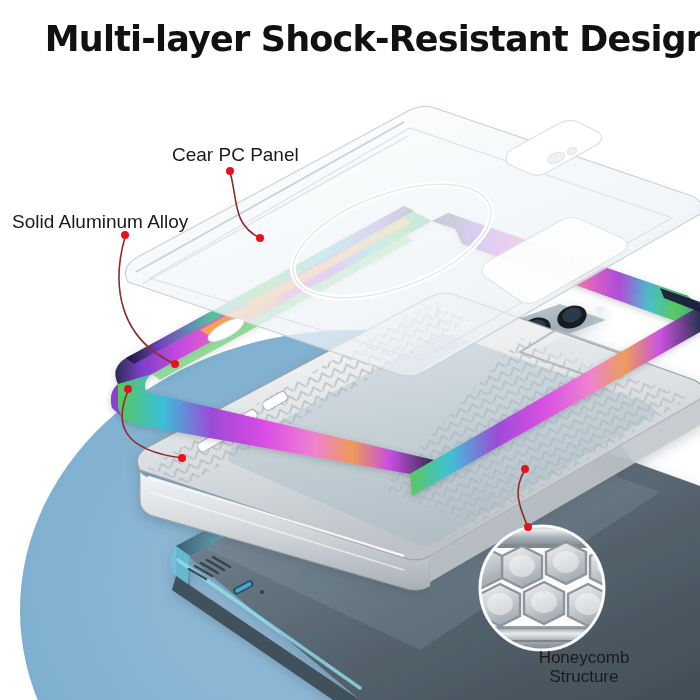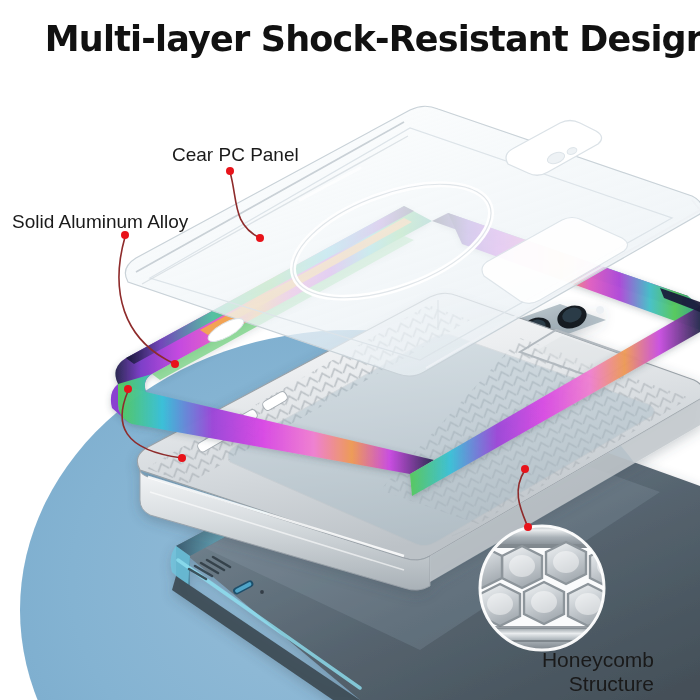--- a/index.html
+++ b/index.html
@@ -46,22 +46,22 @@
     font-family: "Liberation Sans", sans-serif;
     font-size: 19px;
     font-weight: 400;
     color: #1a1a1a;
     line-height: 1.12;
     white-space: pre-line;
   }
   #label-pc      { left: 172px; top: 144px; }
   #label-alu     { left: 12px;  top: 211px; }
   #label-tpu     { left: 24px;  top: 344px; }
-  #label-honey   { left: 529px; top: 648px; width: 170px; margin-left: -45px;
-                   text-align: right; font-size: 21px; }
+  #label-honey   { left: 544px; top: 648px; width: 170px; margin-left: -45px;
+                   text-align: center; font-size: 17px; }
 </style>
 </head>
 <body>
 
 <div id="infographic">
 
   <div class="title">Multi-layer Shock-Resistant Design</div>
 
   <svg id="scene" viewBox="0 0 700 700" xmlns="http://www.w3.org/2000/svg">
     <defs>

